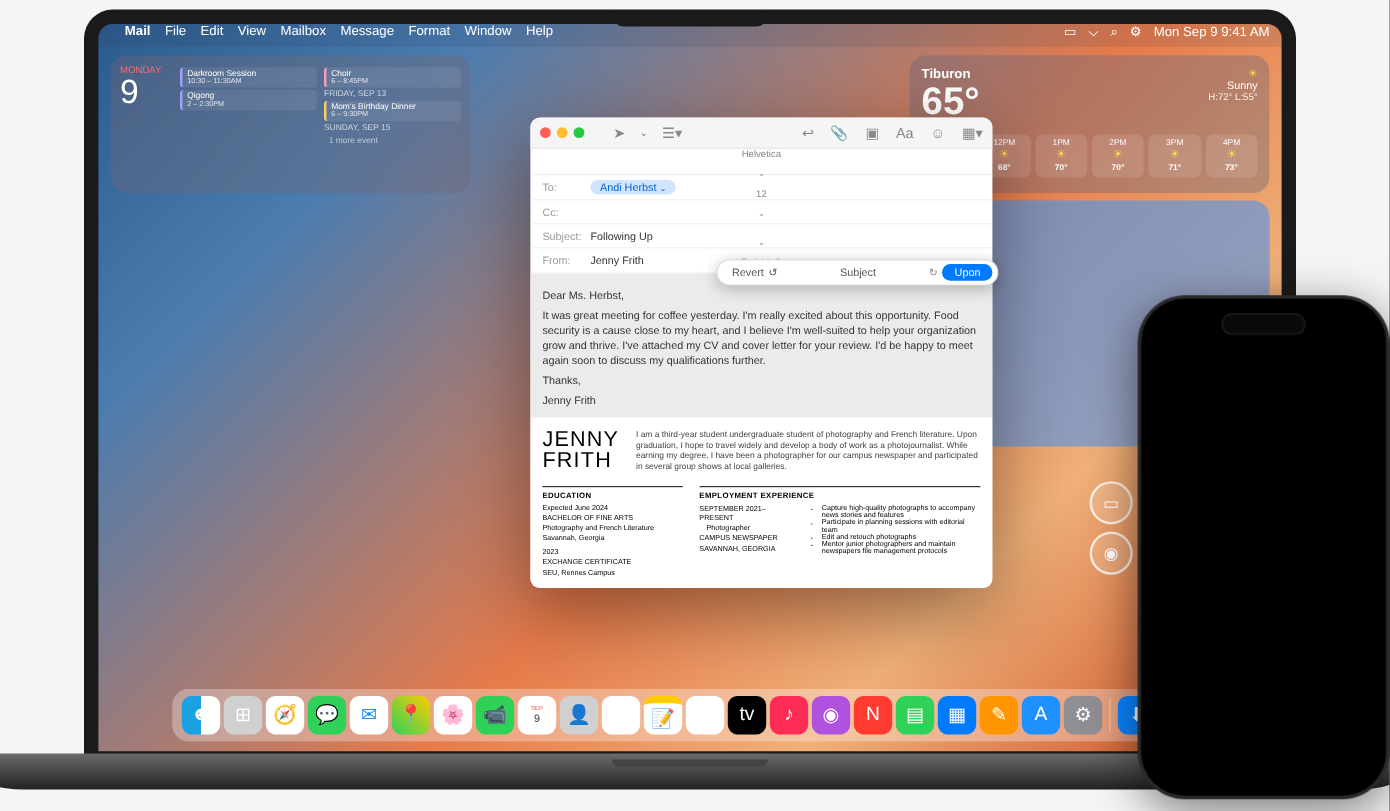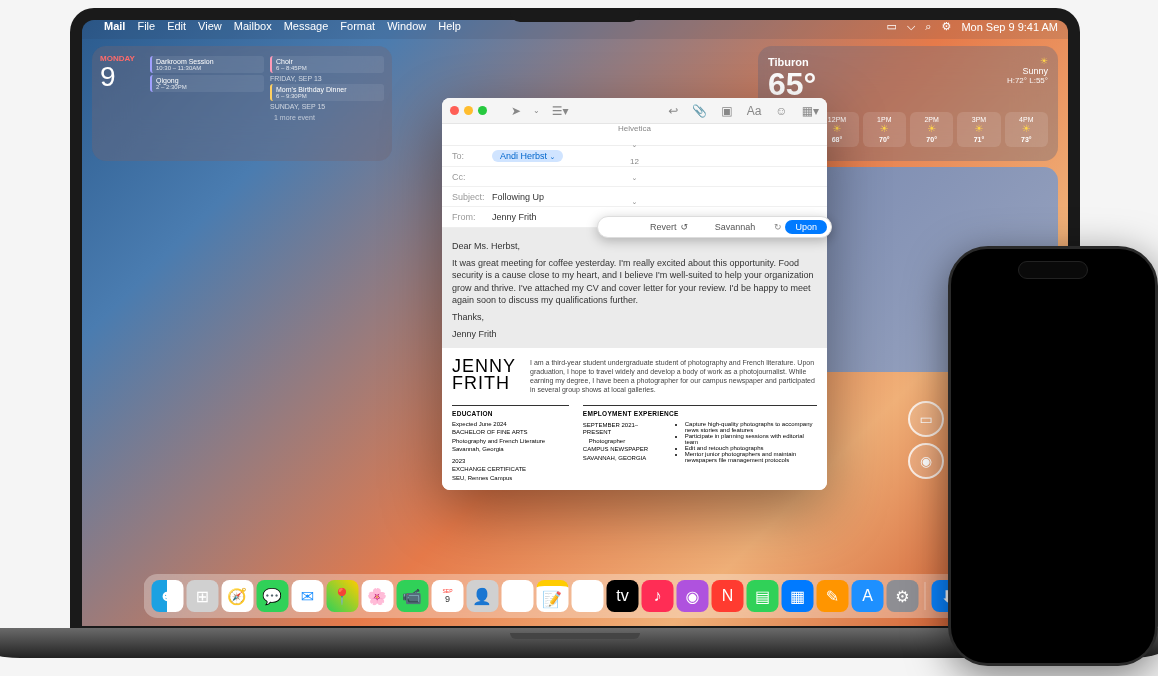--- a/index.html
+++ b/index.html
@@ -14,21 +14,21 @@
     
     
     .menubar { height: 19px; display: flex; align-items: flex-start; padding: 0 10px; color: #fff; font-size: 11px; font-weight: 500; gap: 12px; background: rgba(40,50,70,0.12); }
     .menubar-left { display: flex; gap: 12px; align-items: center; }
     .menubar-right { margin-left: auto; display: flex; gap: 10px; align-items: center; }
     .apple-logo { font-size: 12px; }
     
     
     .cal-widget { position: absolute; top: 26px; left: 10px; width: 300px; height: 115px; background: rgba(120,100,110,0.35); backdrop-filter: blur(20px); border-radius: 14px; padding: 8px; display: flex; color: #fff; font-size: 9px; }
     .cal-left { width: 50px; }
-    .cal-day { font-size: 8px; color: #ff6b6b; font-weight: 700; }
+    .cal-day { font-size: 8px; color: #ff6b6b; font-weight: 400; }
     .cal-date { font-size: 28px; font-weight: 300; line-height: 1; }
     .cal-events { flex: 1; display: flex; gap: 6px; }
     .cal-col { flex: 1; }
     .cal-event { border-left: 2px solid #a0a0ff; padding: 2px 4px; margin: 2px 0; background: rgba(255,255,255,0.08); border-radius: 3px; font-size: 7px; }
     .cal-event.pink { border-left-color: #ff9bb8; }
     .cal-event.yellow { border-left-color: #ffd060; }
     .cal-sub { font-size: 6px; opacity: 0.8; }
     .cal-head { font-size: 7px; opacity: 0.7; margin: 2px 0; }
     
     
@@ -68,21 +68,21 @@
     .fmt-btn { font-size: 9px; color: #999;}
     
     .mail-fields { border-bottom: 1px solid #eee; }
     .mail-field { display: flex; align-items: center; padding: 4px 10px; font-size: 9px; border-bottom: 1px solid #f0f0f0; min-height: 20px; }
     .mail-field:last-child { border-bottom: none; }
     .mail-label { color: #999; width: 40px; }
     .mail-value { color: #333; }
     .recipient-chip { background: #d0e4ff; color: #0066cc; padding: 1px 8px; border-radius: 10px; font-size: 9px; }
     
     .rewrite-popover { position: absolute; top: 196px; left: 515px; width: 235px; height: 22px; background: #fff; border: 1px solid #ddd; border-radius: 12px; box-shadow: 0 3px 12px rgba(0,0,0,0.25); display: flex; align-items: center; padding: 0 4px; gap: 4px; z-index: 20; }
-    .rewrite-btn { font-size: 9px; padding: 2px 8px; color: #555; cursor: pointer; display: flex; align-items: center; gap: 4px; margin-left: 40px; }
+    .rewrite-btn { font-size: 9px; padding: 2px 8px; color: #555; cursor: pointer; display: flex; align-items: center; gap: 4px; }
     .rewrite-btn.primary { background: #007aff; color: #fff; border-radius: 10px; padding: 2px 10px; margin-left: auto; }
     .rewrite-center { flex: 1; text-align: center; font-size: 9px; color: #555; }
     
     .mail-body { padding: 8px 10px; font-size: 9px; color: #333; background: #ebebeb; line-height: 1.4; }
     .mail-body p { margin: 4px 0; }
     
     .attachment { flex: 1; background: #fff; padding: 10px; display: flex; flex-direction: column; overflow: hidden;}
     .resume-top { display: flex; gap: 14px; }
     .resume-name { font-size: 18px; font-weight: 400; letter-spacing: 1px; line-height: 0.95; }
     .resume-bio { font-size: 7px; color: #444; flex: 1; line-height: 1.3; }
@@ -331,21 +331,21 @@
           </div>
         </div>
       </div>
     </div>
 
     <div class="rewrite-popover">
       <span class="rewrite-btn">
           <span>Revert</span> 
           <span>↺</span>
         </span>
-      <span class="rewrite-center"><span>Savannah</span></span>
+      <span class="rewrite-center"><span>Subject</span></span>
       <span style="font-size:9px;color:#888">↻</span>
       <span class="rewrite-btn primary">Upon</span>
     </div>
 
     <div class="side-icons">
       <div class="side-icon">▭</div>
       <div class="side-icon">◉</div>
     </div>
 
     <div class="dock">

